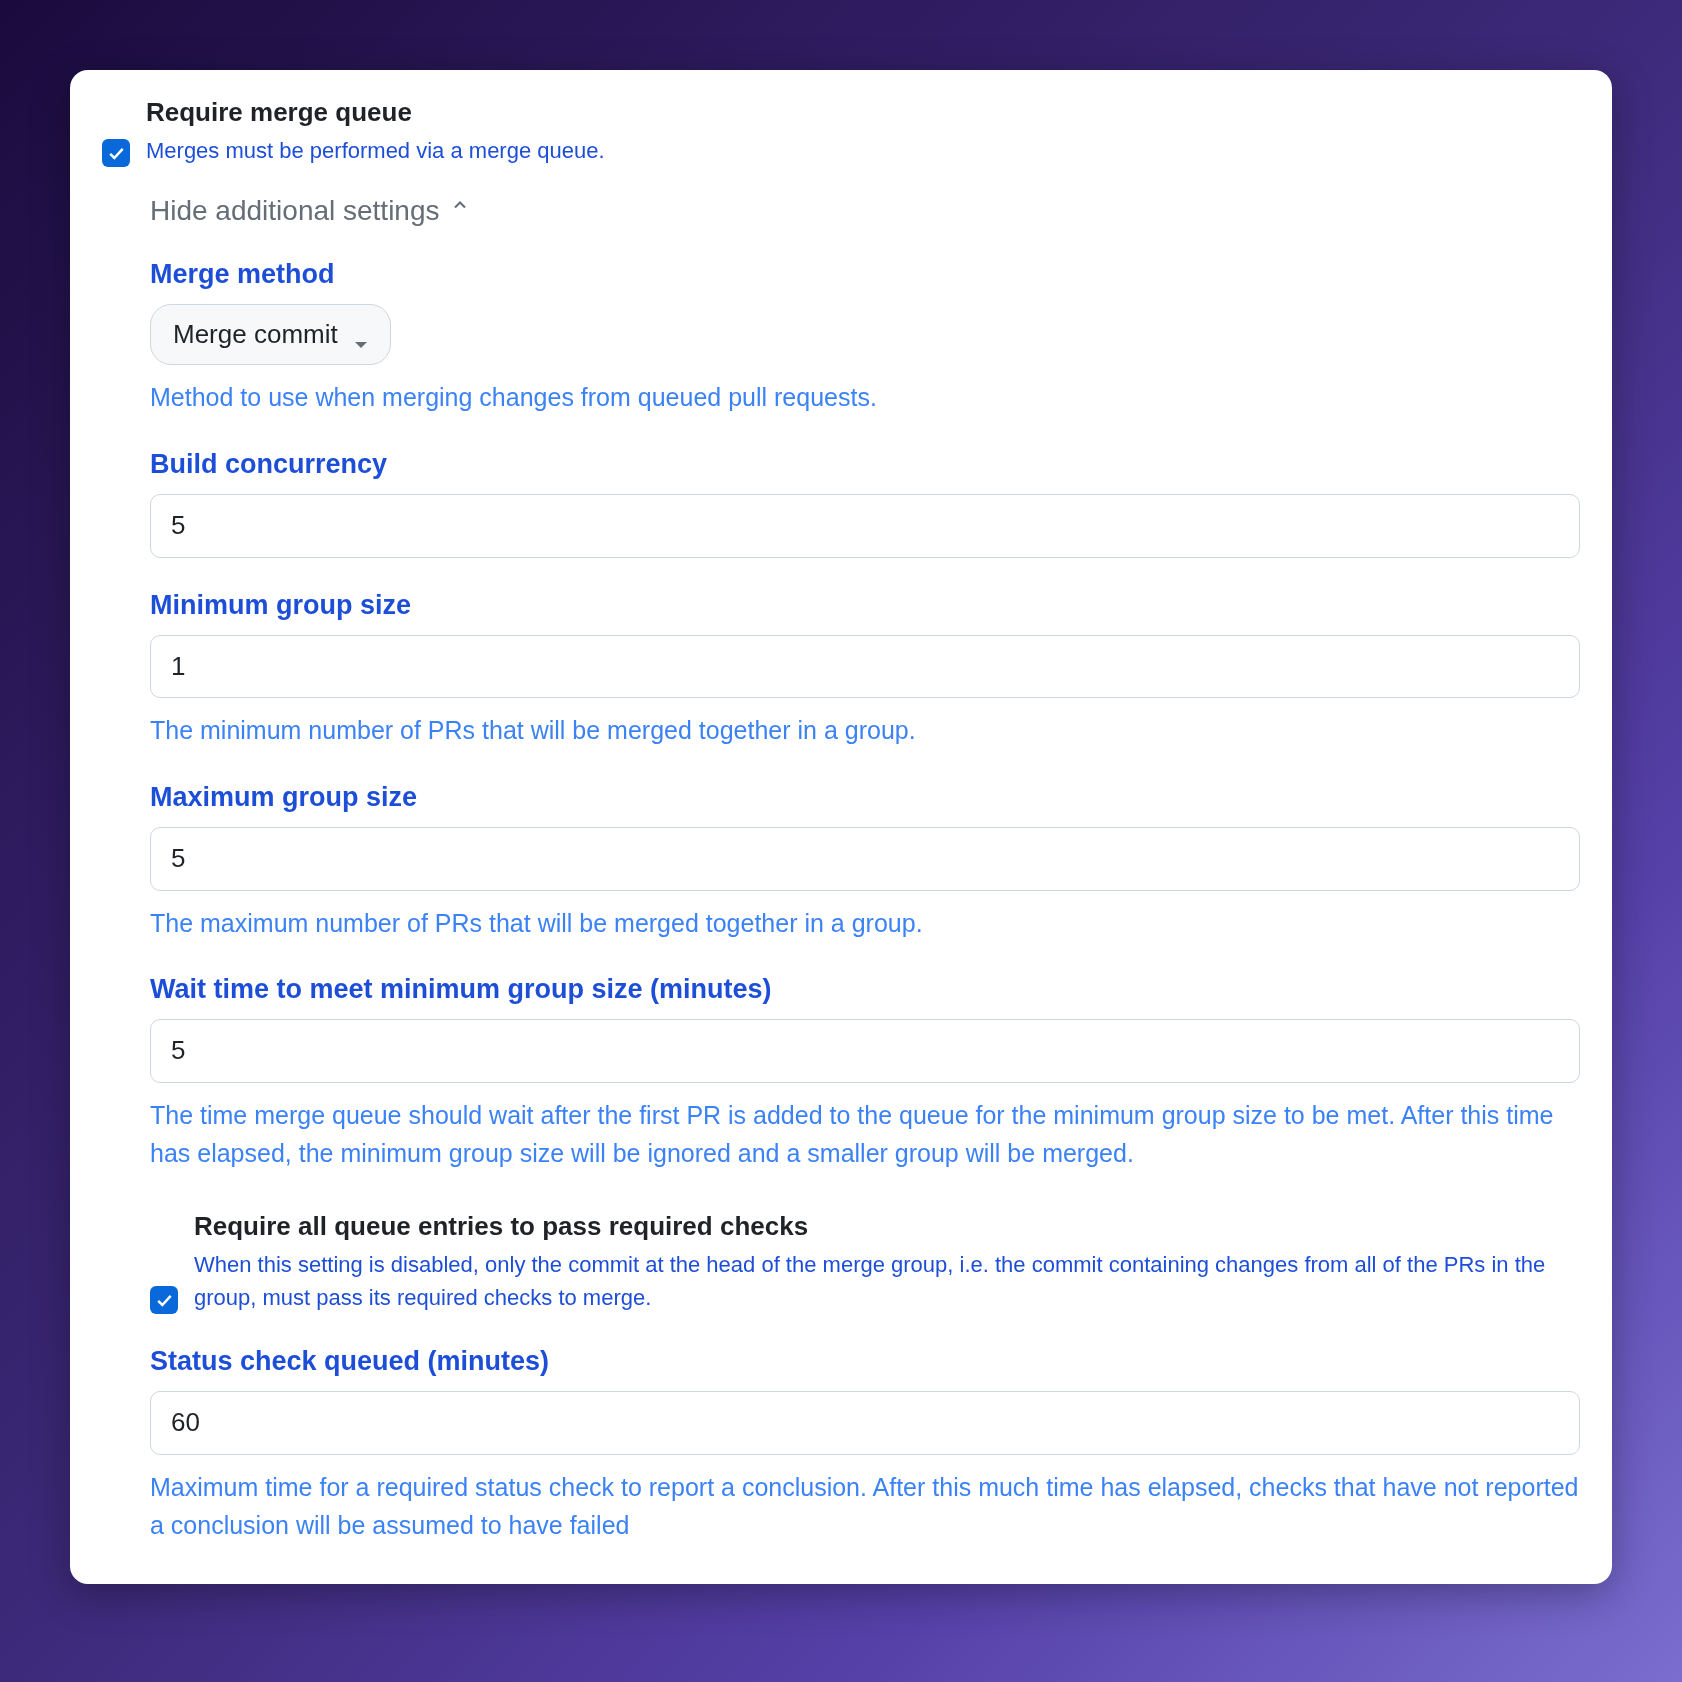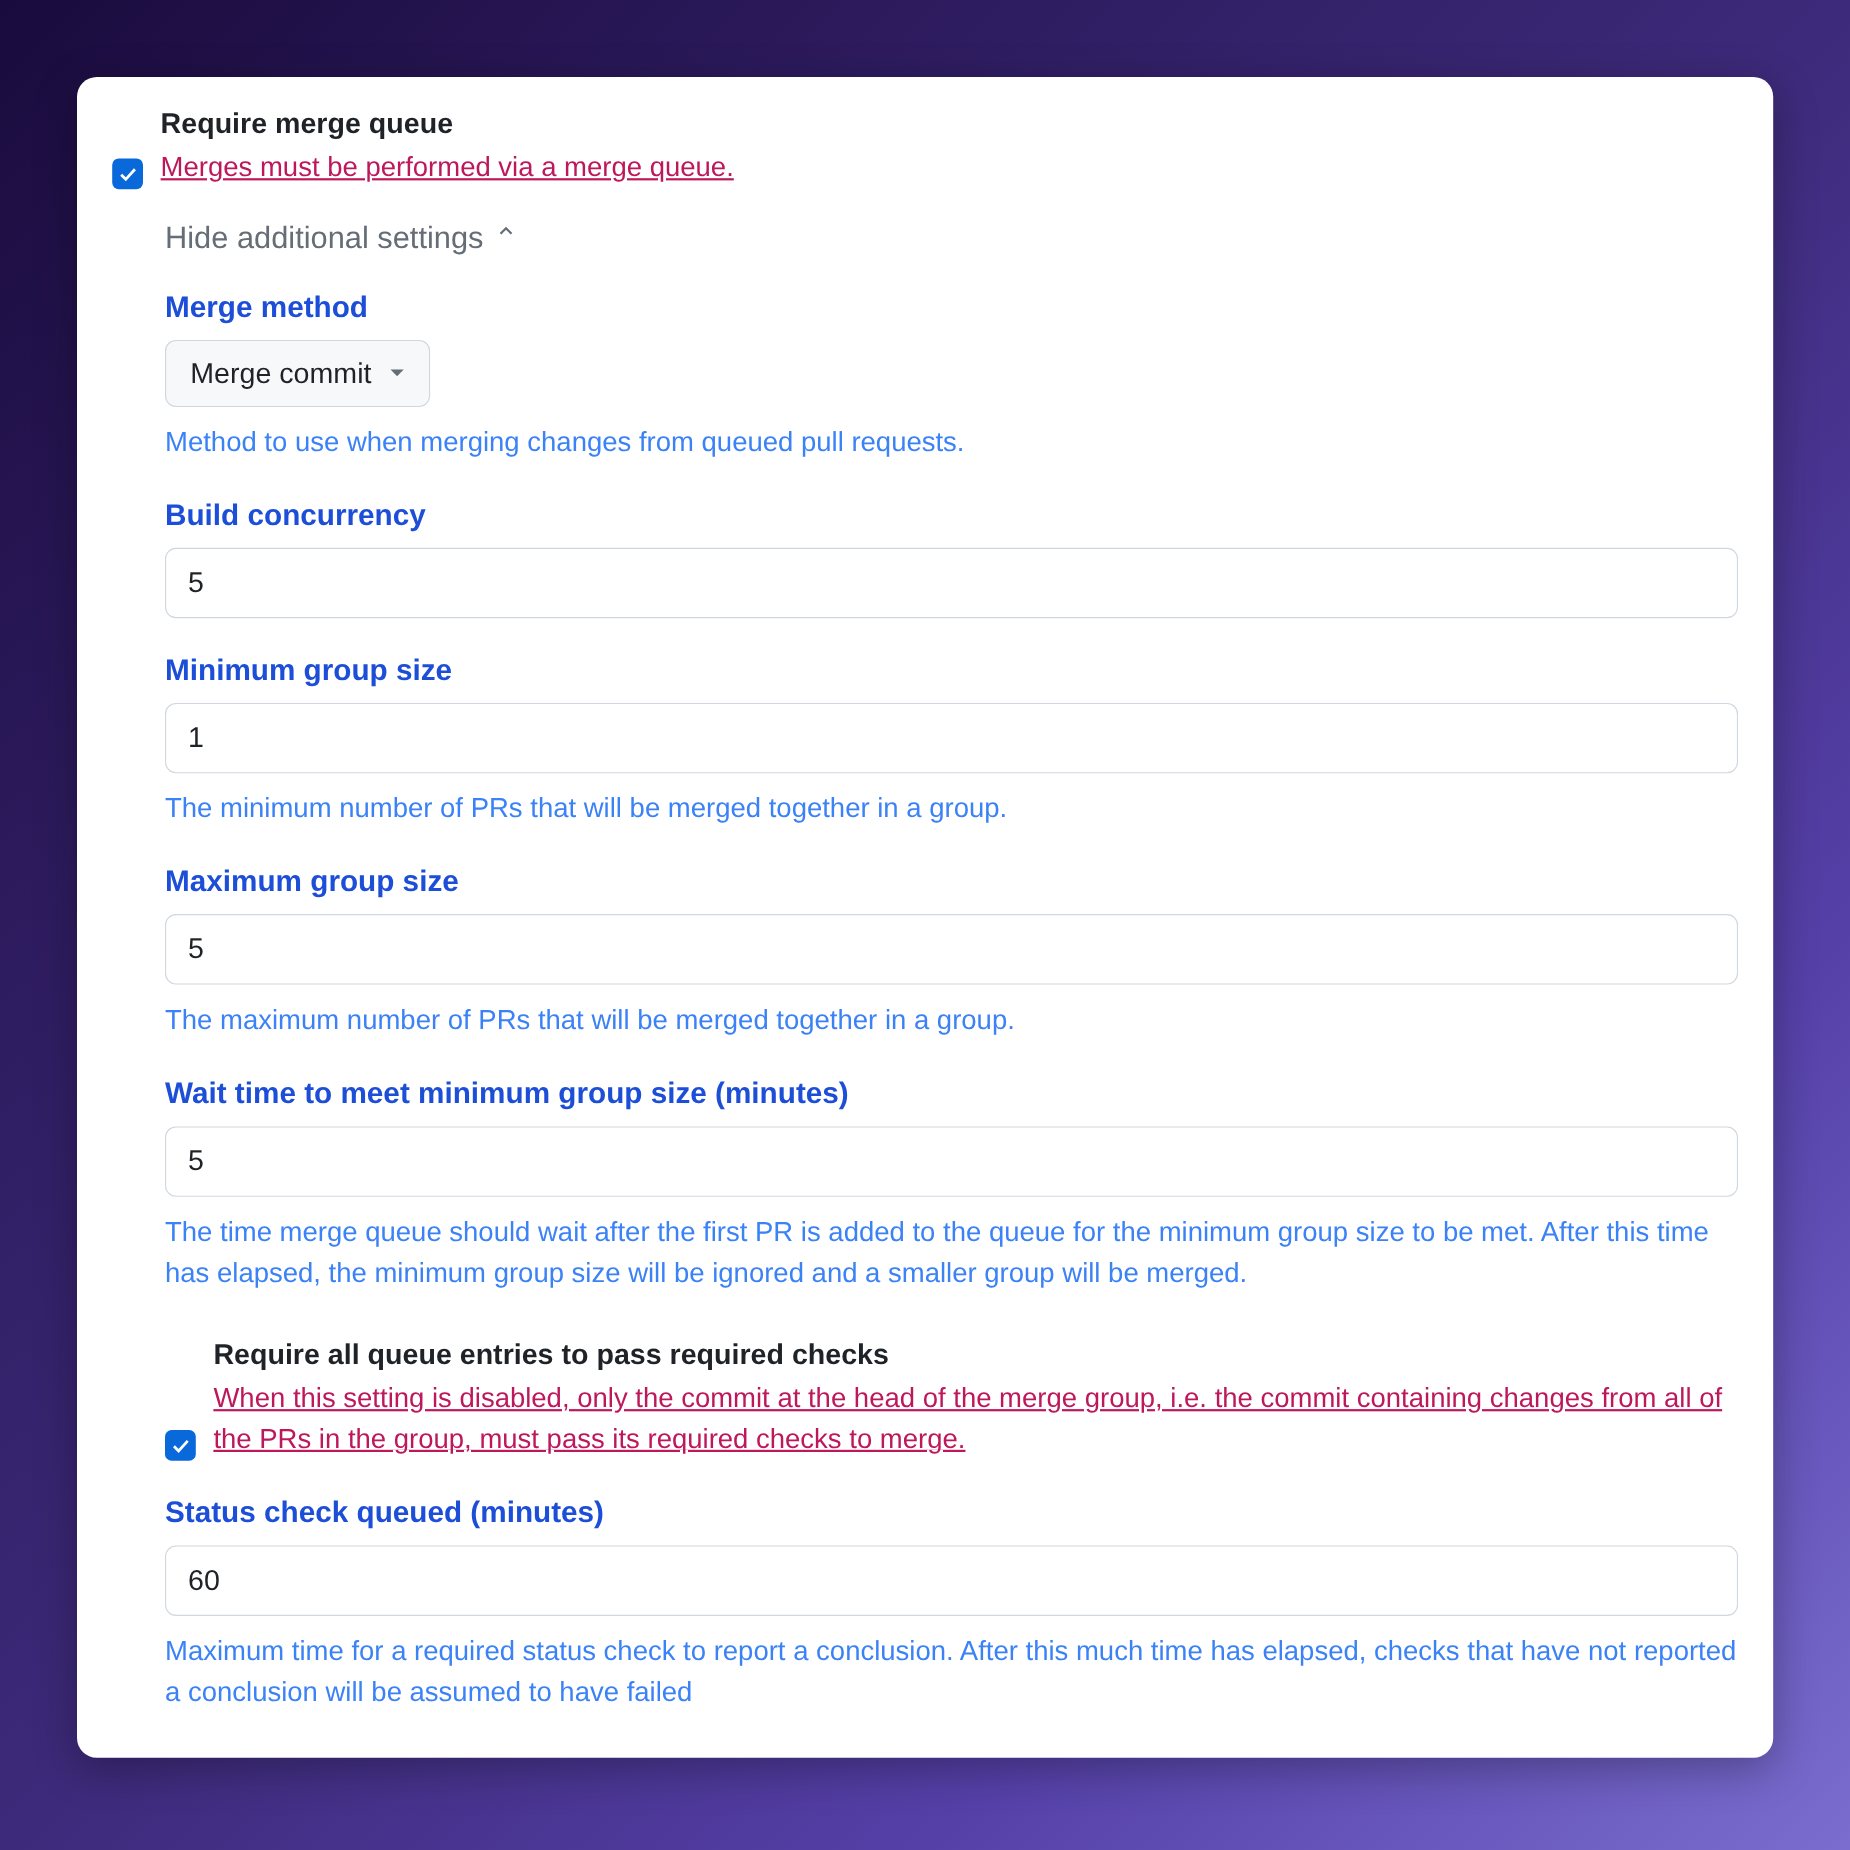--- a/index.html
+++ b/index.html
@@ -47,25 +47,24 @@
     .checkbox-content {
       flex: 1;
     }
     .checkbox-title {
       font-weight: 600;
       font-size: 26px;
       color: #1f2328;
       line-height: 1.4;
     }
     .checkbox-desc {
-      color: #be185d;
-      font-size: 25px;
+      color: #1d4ed8;
+      font-size: 22px;
       margin-top: 4px;
       line-height: 1.5;
-      text-decoration: underline;
     }
     .indented {
       margin-left: 48px;
     }
     .toggle-link {
       display: flex;
       align-items: flex-start;
       gap: 10px;
       color: #656d76;
       font-size: 28px;
@@ -82,26 +81,26 @@
     }
     .section-label {
       font-weight: 600;
       font-size: 27px;
       color: #1d4ed8;
       margin-top: 32px;
       margin-bottom: 14px;
     }
     .dropdown {
       display: inline-flex;
-      align-items: center;
+      align-items: flex-end;
       gap: 16px;
       padding: 14px 22px;
       background: #f6f8fa;
       border: 1px solid #d0d7de;
-      border-radius: 10px;
+      border-radius: 21px;
       font-size: 26px;
       color: #1f2328;
       cursor: pointer;
     }
     .dropdown svg {
       width: 14px;
       height: 10px;
       fill: #656d76;
     }
     .help-text {

